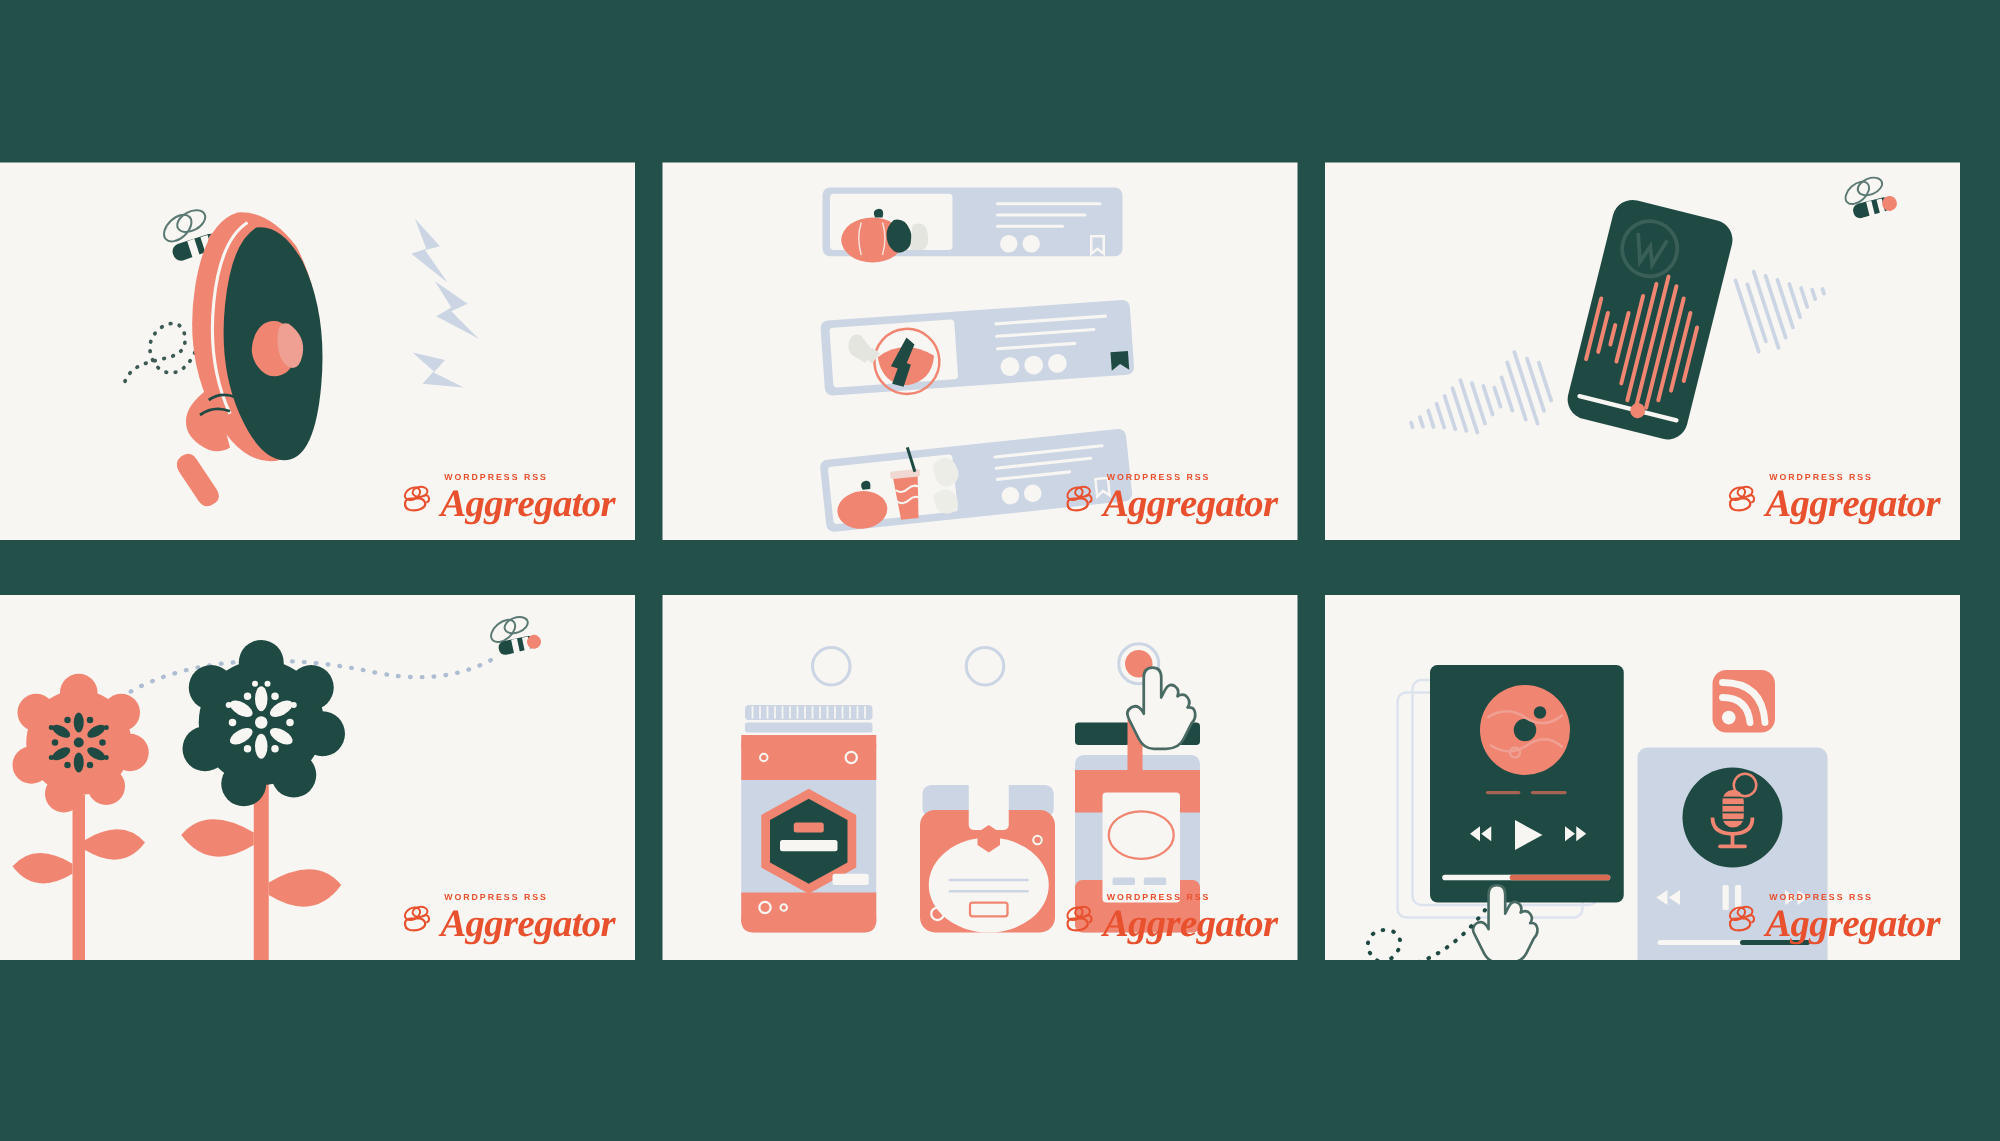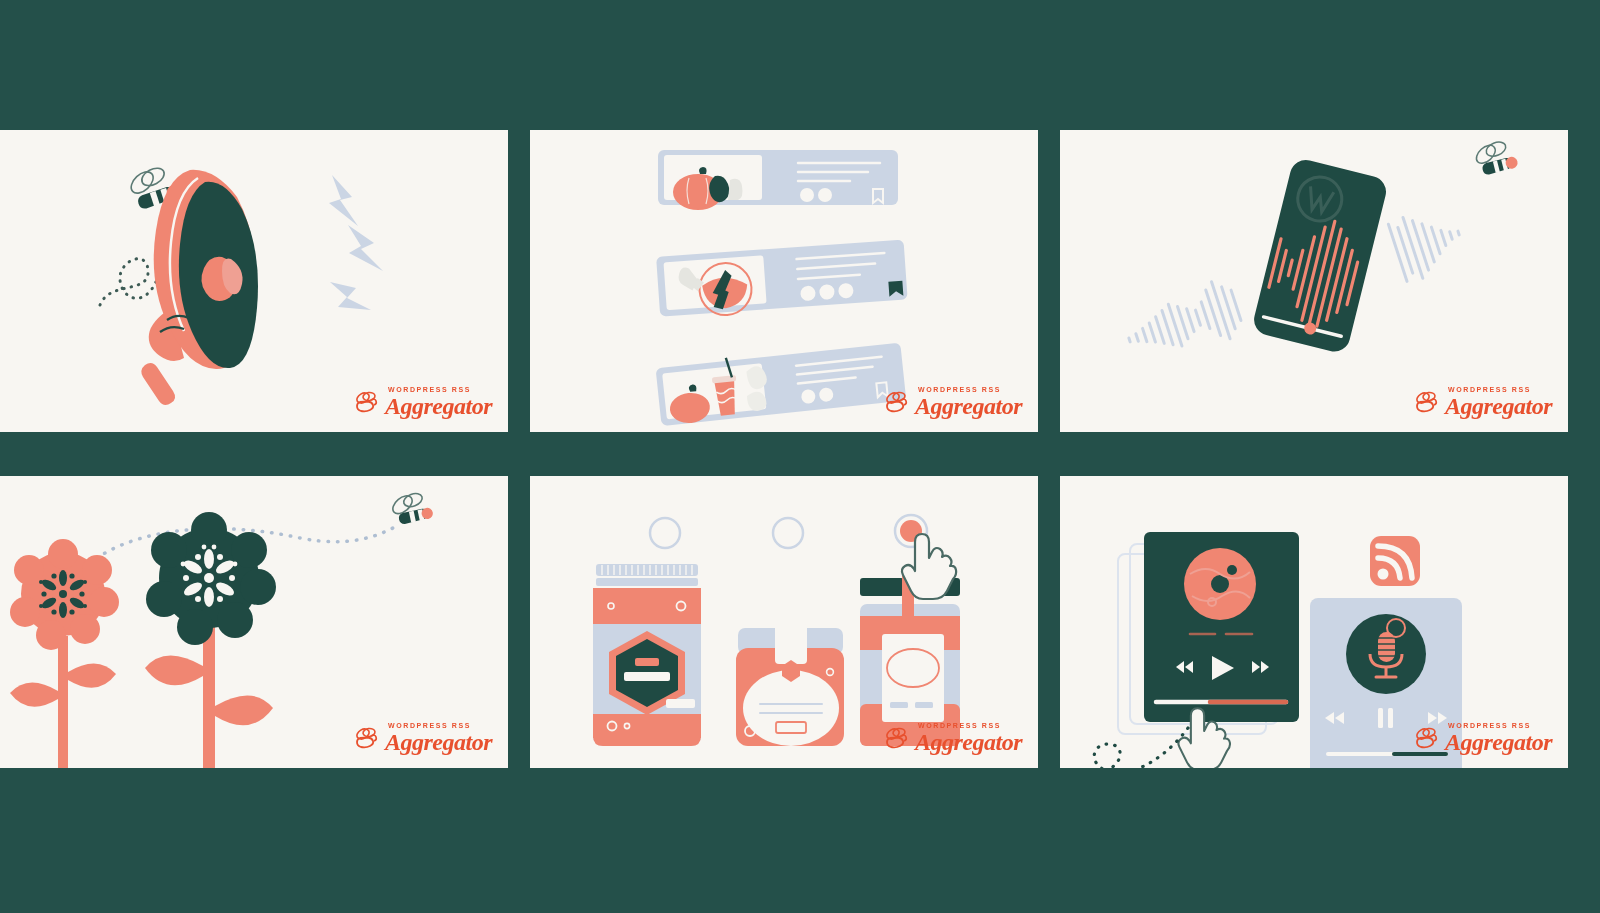--- a/index.html
+++ b/index.html
@@ -33,21 +33,21 @@
     pointer-events:none;
   }
   .logo-bee { flex:0 0 auto; }
   .logo-text { display:flex; flex-direction:column; line-height:1; }
   .logo-kicker {
     font-size:7px; font-weight:bold; letter-spacing:1.6px;
     color:#E8502E; margin-left:3px; margin-bottom:1px;
     font-family:"Liberation Sans", sans-serif;
   }
   .logo-word {
-    font-size:24px; color:#E8502E;
+    font-size:31px; color:#E8502E;
     font-family:"Liberation Serif", serif;
     font-style:italic; font-weight:bold;
     letter-spacing:-0.5px;
   }
   .vh { position:absolute; width:1px; height:1px; overflow:hidden; clip:rect(0 0 0 0); }
 </style>
 </head>
 <body>
 
 <div class="grid">

